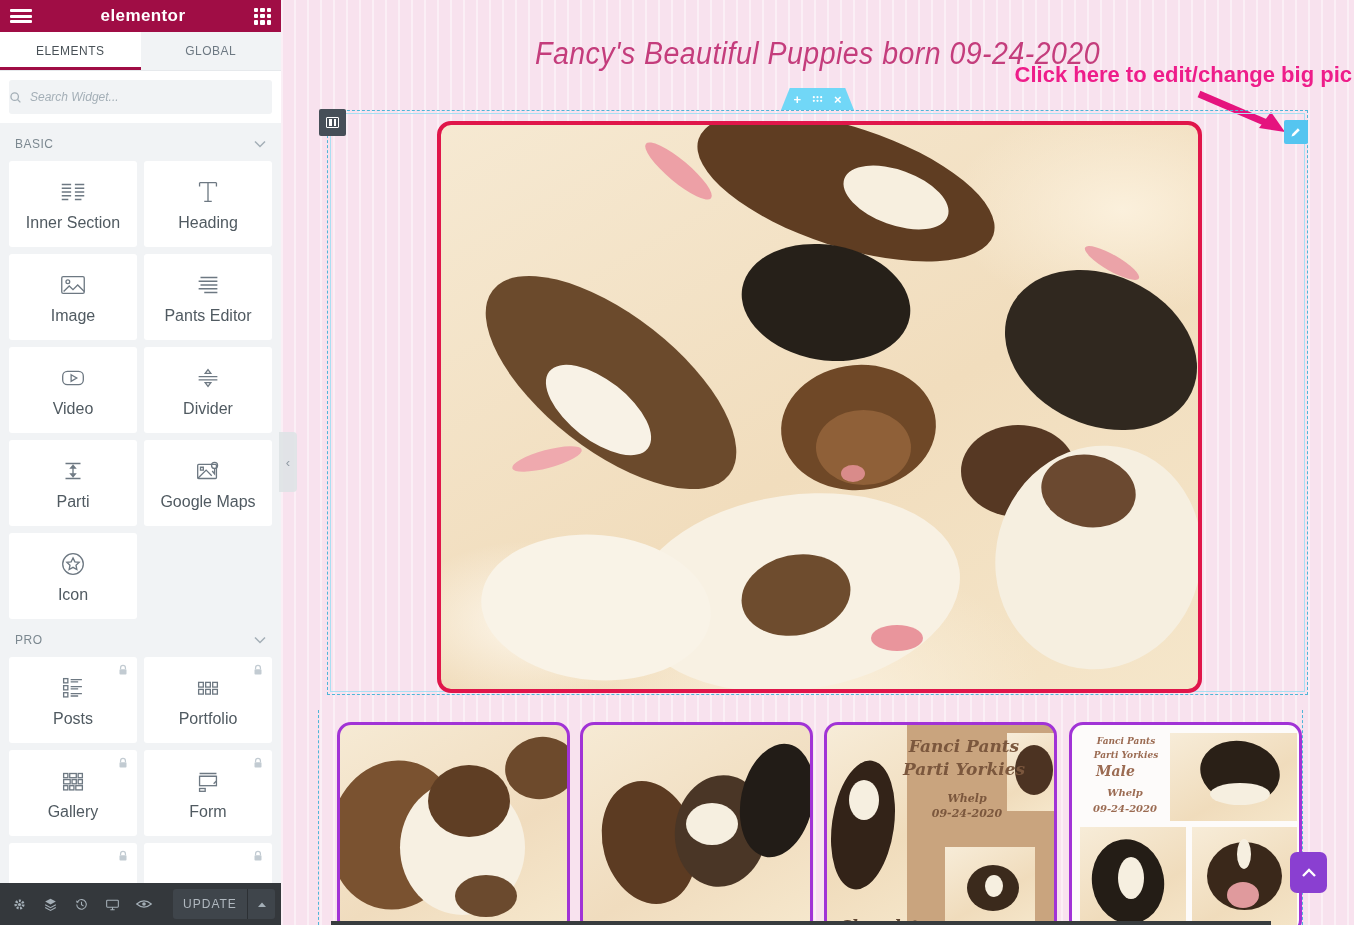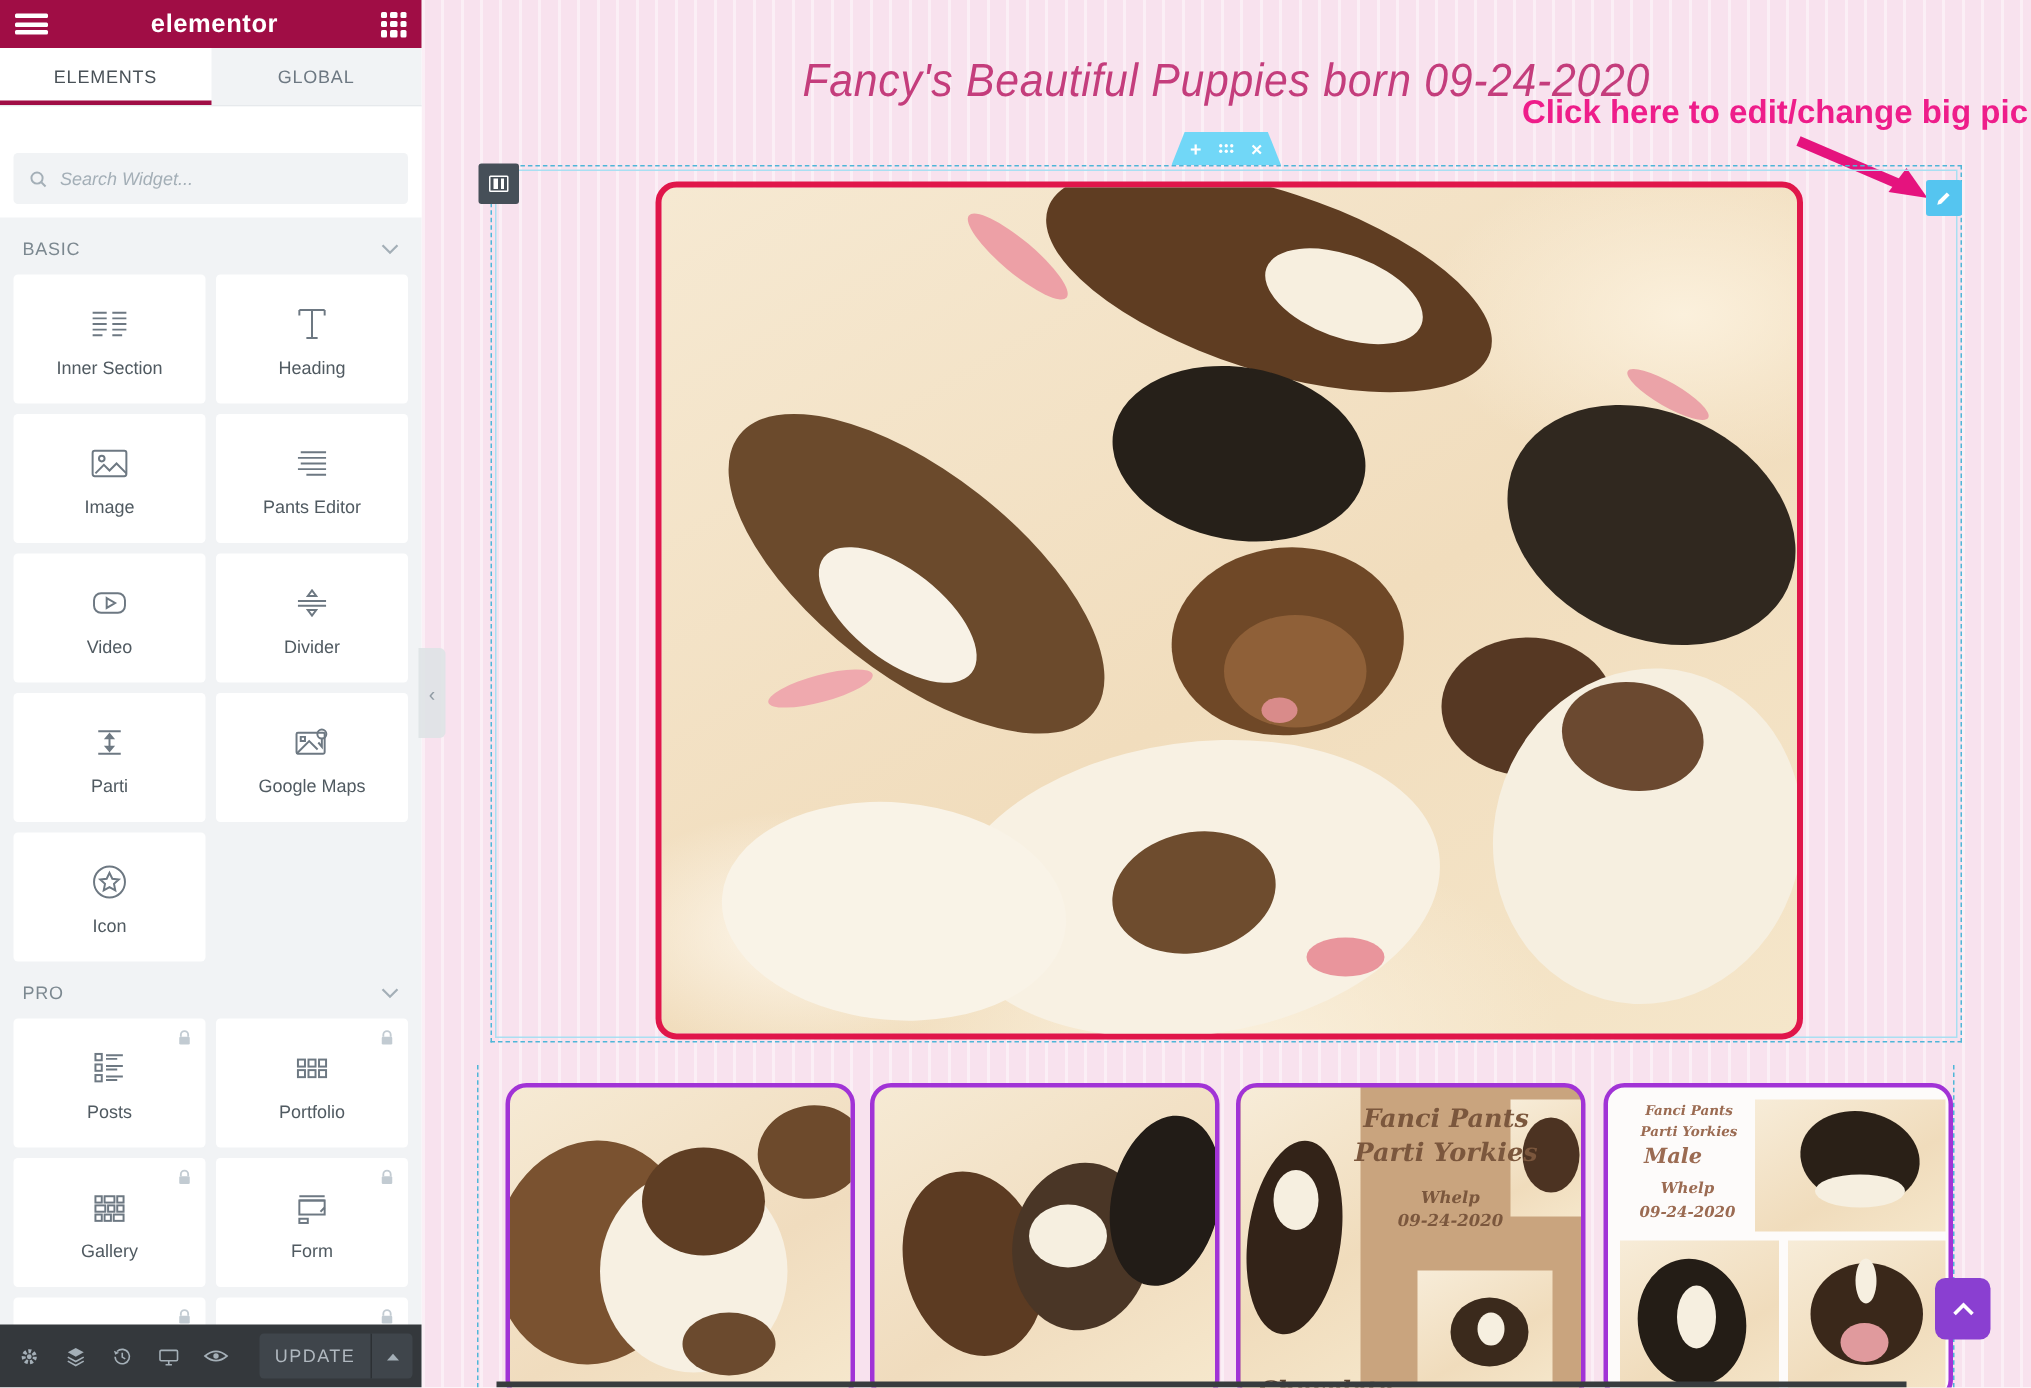--- a/index.html
+++ b/index.html
@@ -12,30 +12,30 @@
   .logo { color:#fff; font-weight:bold; font-size:17px; letter-spacing:.4px; }
   .burger { width:22px; height:14px; display:flex; flex-direction:column; justify-content:space-between; cursor:pointer; }
   .burger span { display:block; height:3px; background:#fff; border-radius:1px; }
   .appsgrid { width:17px; height:17px; display:grid; grid-template-columns:repeat(3,1fr); gap:2px; cursor:pointer; }
   .appsgrid i { background:#fff; border-radius:1px; }
   .tabs { height:39px; display:flex; background:#f1f3f5; border-bottom:1px solid #e6e9ec; flex:0 0 auto; }
   .tab { flex:1; display:flex; align-items:center; justify-content:center; font-size:12px; letter-spacing:.5px; color:#6d7882; cursor:pointer; position:relative; }
   .tab.active { background:#fff; color:#495157; }
   .tab.active::after { content:""; position:absolute; left:0; right:0; bottom:0; height:3px; background:#a00d45; }
   .searchwrap { padding:9px; background:#fff; flex:0 0 auto; }
-  .searchbox { height:34px; background:#f1f3f5; border-radius:3px; display:flex; align-items:center; padding:0 10px;margin-top:22px; }
+  .searchbox { height:34px; background:#f1f3f5; border-radius:3px; display:flex; align-items:center; padding:0 0; }
   .searchbox svg { flex:0 0 auto; margin-right:8px; }
   .searchbox input { border:0; outline:0; background:transparent; font-style:italic; font-size:12px; color:#556068; width:100%; font-family:"Liberation Sans",sans-serif; }
   .searchbox input::placeholder { color:#a4afb7; }
   .widgets { flex:1; background:#f1f3f5; overflow:hidden; position:relative; padding:0 9px; }
   .cat-head { display:flex; align-items:center; justify-content:space-between; padding:14px 6px 10px 6px; color:#7c8890; font-size:12px; letter-spacing:.5px; cursor:pointer;gap:44px; }
   .cat-head svg { stroke:#a4afb7; }
   .grid2 { display:grid; grid-template-columns:1fr 1fr; gap:7px; }
   .wcard { position:relative; background:#fff; border-radius:3px; height:86px; display:flex; flex-direction:column; align-items:center; justify-content:center; cursor:pointer; }
-  .wcard .lbl { margin-top:7px; font-size:12px; color:#505a61; }
+  .wcard .lbl { margin-top:7px; font-size:16px; color:#505a61; }
   .wicon { stroke:#6d7882; fill:none; stroke-width:1.4; }
   .lock { position:absolute; top:6px; right:7px; }
   .panel-footer { position:absolute; left:0; bottom:0; width:281px; height:42px; background:#34383c; display:flex; align-items:center; padding:0 0 0 4px; z-index:30; }
   .fico { width:31px; height:42px; display:flex; align-items:center; justify-content:center; cursor:pointer; }
   .update-group { margin-left:auto; display:flex; height:30px; margin-right:6px; }
   .btn-update { width:74px; background:#3f454b; color:#b0b8bf; font-size:12px; letter-spacing:1px; display:flex; align-items:center; justify-content:center; cursor:pointer; border-radius:3px 0 0 3px; }
   .btn-caret { width:28px; background:#3f454b; display:flex; align-items:center; justify-content:center; cursor:pointer; border-left:1px solid #2c3034; border-radius:0 3px 3px 0; }
   .collapse-handle { position:absolute; left:279px; top:432px; width:18px; height:60px; background:rgba(222,227,230,.9); border-radius:0 4px 4px 0; display:flex; align-items:center; justify-content:center; color:#8f9aa3; font-size:13px; cursor:pointer; z-index:25; }
 
   

